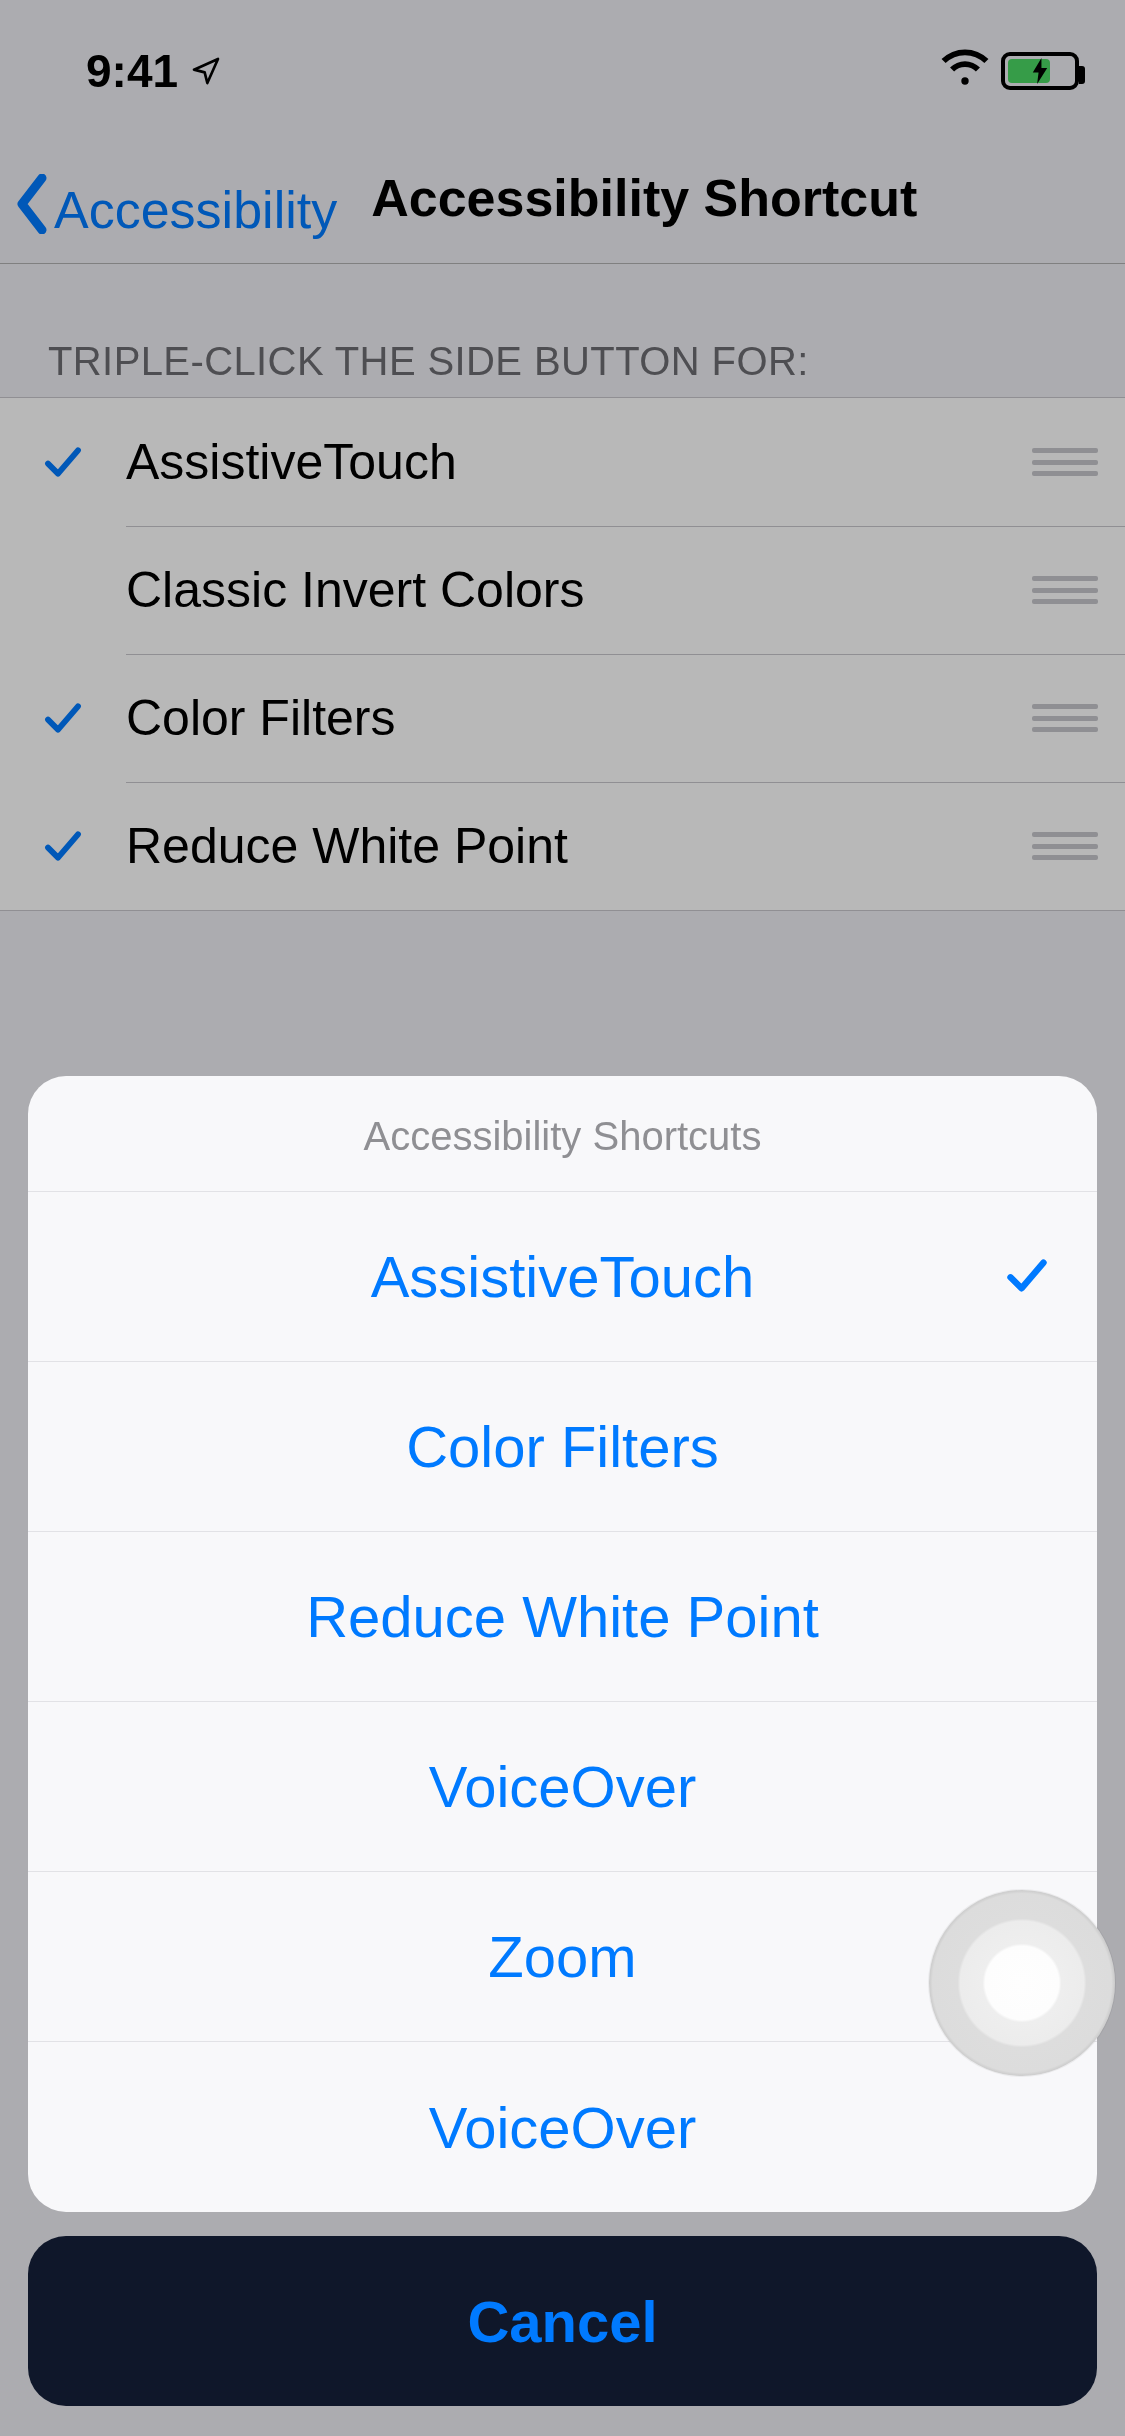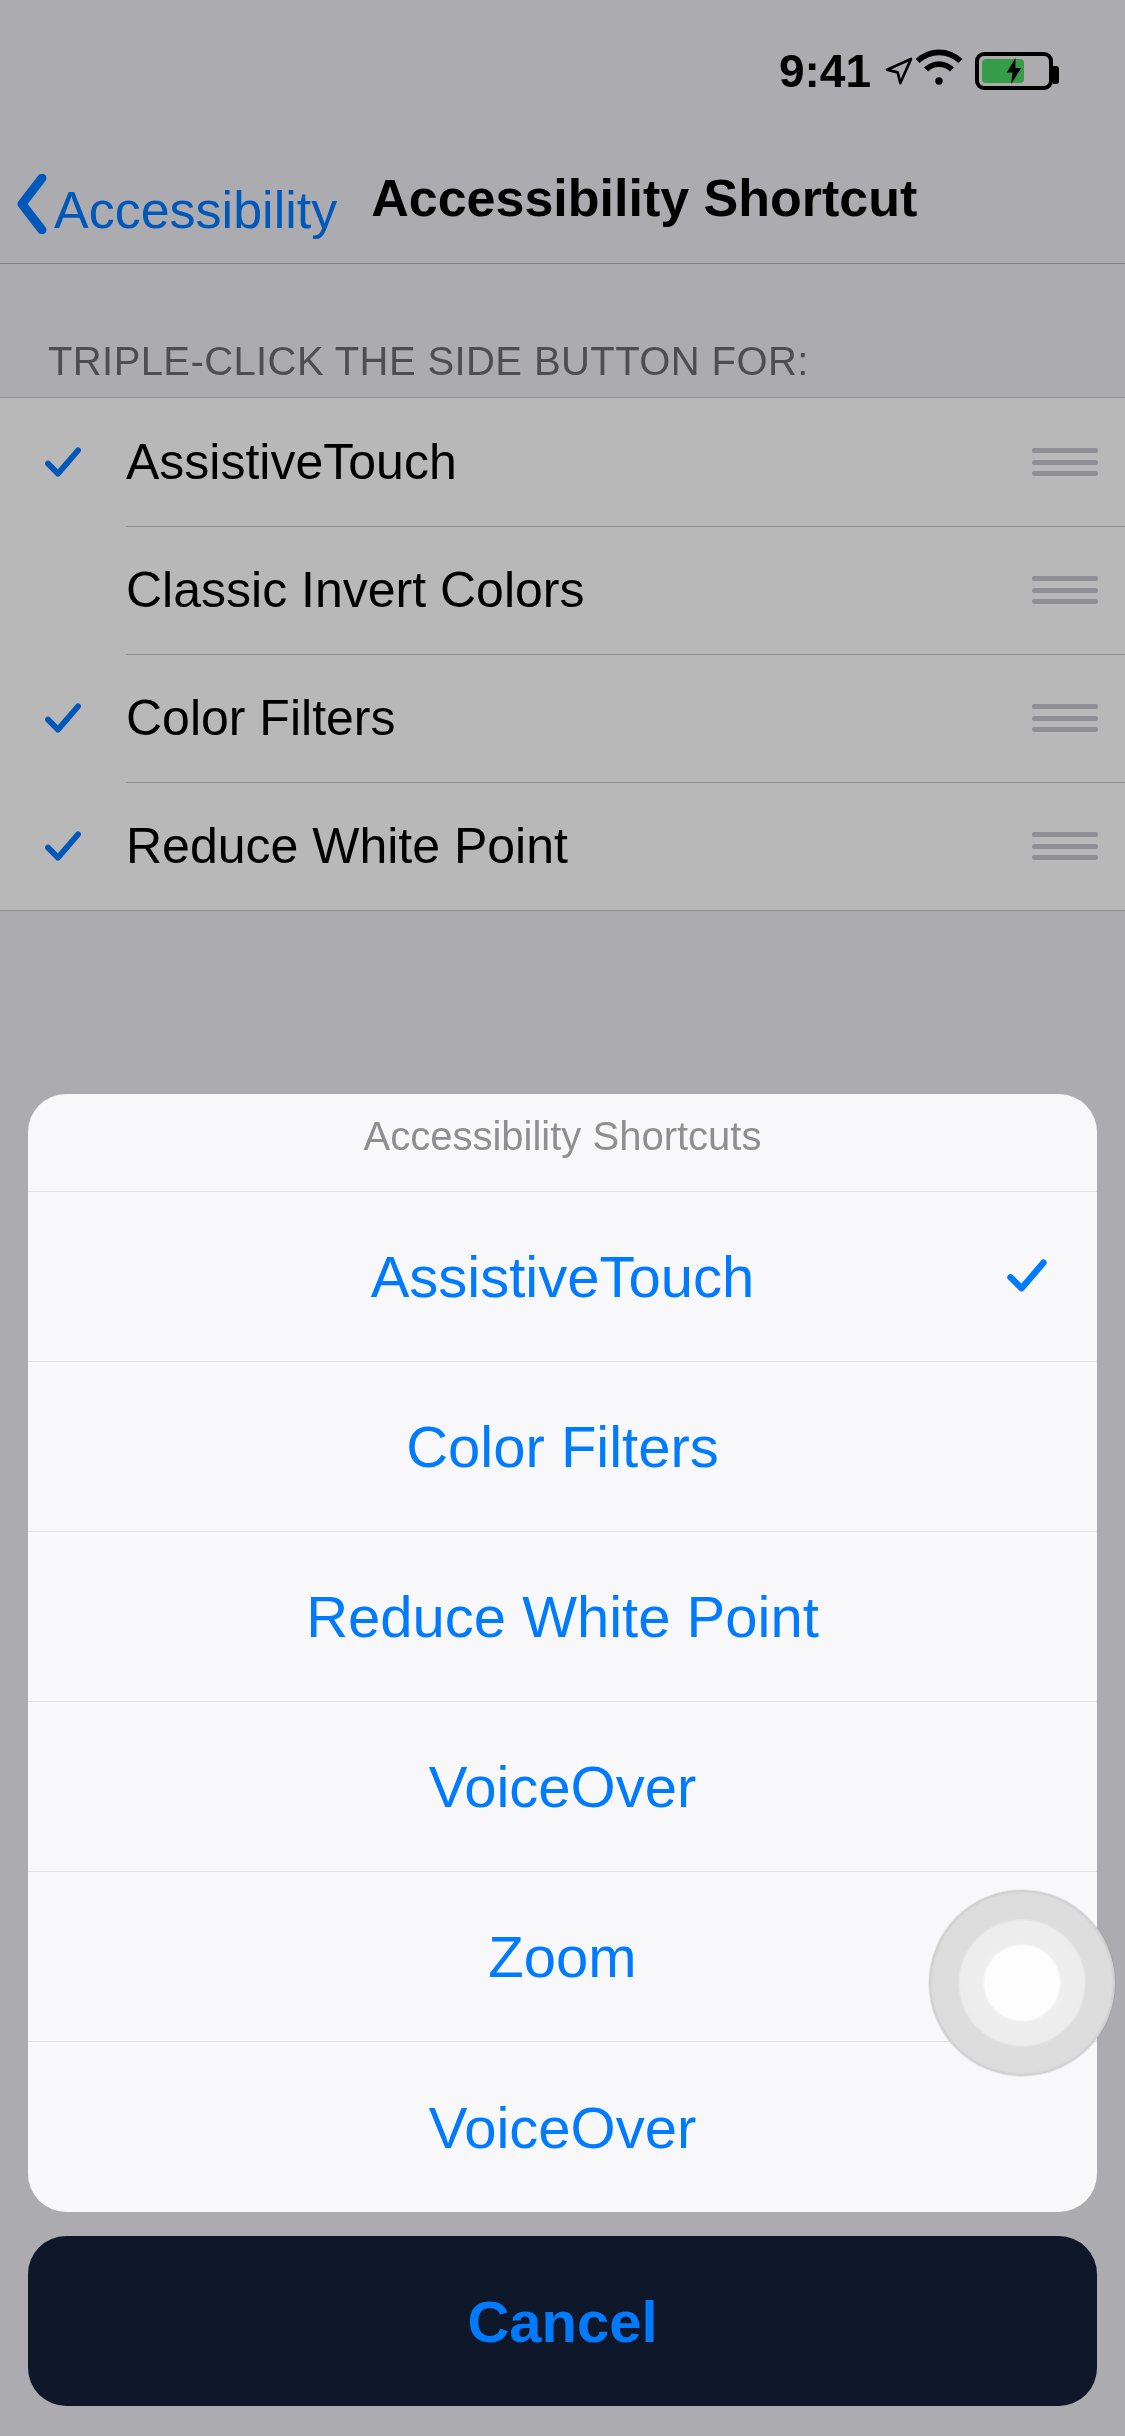--- a/index.html
+++ b/index.html
@@ -2,21 +2,21 @@
 <html><head>
 <meta charset="utf-8">
 <style>
   * { margin: 0; padding: 0; box-sizing: border-box; }
   html, body { width: 1125px; height: 2436px; font-family: -apple-system, "Helvetica Neue", Arial, sans-serif; background: #efeff4; overflow: hidden; position: relative; }
 
   
   .dim { position:absolute; inset:0; background: rgba(0,0,0,0.28); pointer-events:none; }
 
   
-  .status-bar { position:absolute; top:0; left:16px; right:0; height:132px; display:flex; align-items:center; justify-content:flex-end; padding: 10px 72px 0 70px; }
+  .status-bar { position:absolute; top:0; left:16px; right:0; height:132px; display:flex; align-items:center; justify-content:space-between; padding: 10px 46px 0 70px; }
   .status-left { display:flex; align-items:center; gap:12px; font-weight:600; font-size:46px; color:#000; }
   .status-right { display:flex; align-items:center; gap:12px; }
 
   .location-icon svg { width:32px; height:32px; }
 
   .wifi-icon svg { width:48px; height:40px; }
   .battery { width:78px; height:38px; border:4px solid #000; border-radius:9px; position:relative; display:flex; align-items:center; }
   .battery::after { content:""; position:absolute; right:-10px; top:10px; width:6px; height:18px; background:#000; border-radius:0 3px 3px 0;}
   .battery-fill { position:absolute; left:3px; top:3px; bottom:3px; width:60%; background:#4cd964; border-radius:4px; }
   .battery-bolt { position:absolute; left:0; right:0; top:0; bottom:0; display:flex; align-items:center; justify-content:center;}
@@ -38,21 +38,21 @@
   .check-col { width:126px; display:flex; align-items:center; justify-content:center; }
   .check-col svg { width:40px; height:40px; }
   .row-label { font-size:50px; color:#000; flex:1; }
   .drag-col { width:120px; display:flex; align-items:center; justify-content:center; }
   .drag-lines { width:66px; height:28px; display:flex; flex-direction:column; justify-content:space-between; }
   .drag-lines span { height:5px; background:#c7c7cc; border-radius:2px; }
 
   
   .action-sheet { position:absolute; left:28px; right:28px; bottom:30px; z-index:10; }
   .sheet-group { background:#f8f8fa; border-radius:38px; overflow:hidden; margin-bottom:24px; }
-  .sheet-title { text-align:center; font-size:40px; color:#8f8f93; padding:20px 0 32px 0; border-bottom:1px solid #e2e2e6; }
+  .sheet-title { text-align:center; font-size:40px; color:#8f8f93; padding:38px 0 32px 0; border-bottom:1px solid #e2e2e6; }
   .sheet-row { height:170px; display:flex; align-items:center; justify-content:center; position:relative; border-bottom:1px solid #e2e2e6; font-size:58px; color:#007aff; }
   .sheet-row:last-child { border-bottom:none; }
   .sheet-check { position:absolute; right:48px; top:50%; transform:translateY(-50%); }
   .sheet-check svg { width:44px; height:44px; }
   .cancel-group { background:#0f172a; border-radius:38px; height:170px; display:flex; align-items:center; justify-content:center; font-size:58px; font-weight:600; color:#007aff; }
 
   
   .assistive-btn { position:absolute; right:10px; bottom:360px; width:186px; height:186px; border-radius:50%; background: radial-gradient(circle at center, #fefefe 0%, #fdfdfd 28%, #eee 30%, #ececec 47%, #ddd 49%, #dcdcdc 68%, #cfcfcf 70%, #cfcfcf 100%); display:flex; align-items:center; justify-content:center; z-index:20; box-shadow:0 0 0 1px rgba(0,0,0,0.05);} 
 
 </style>

